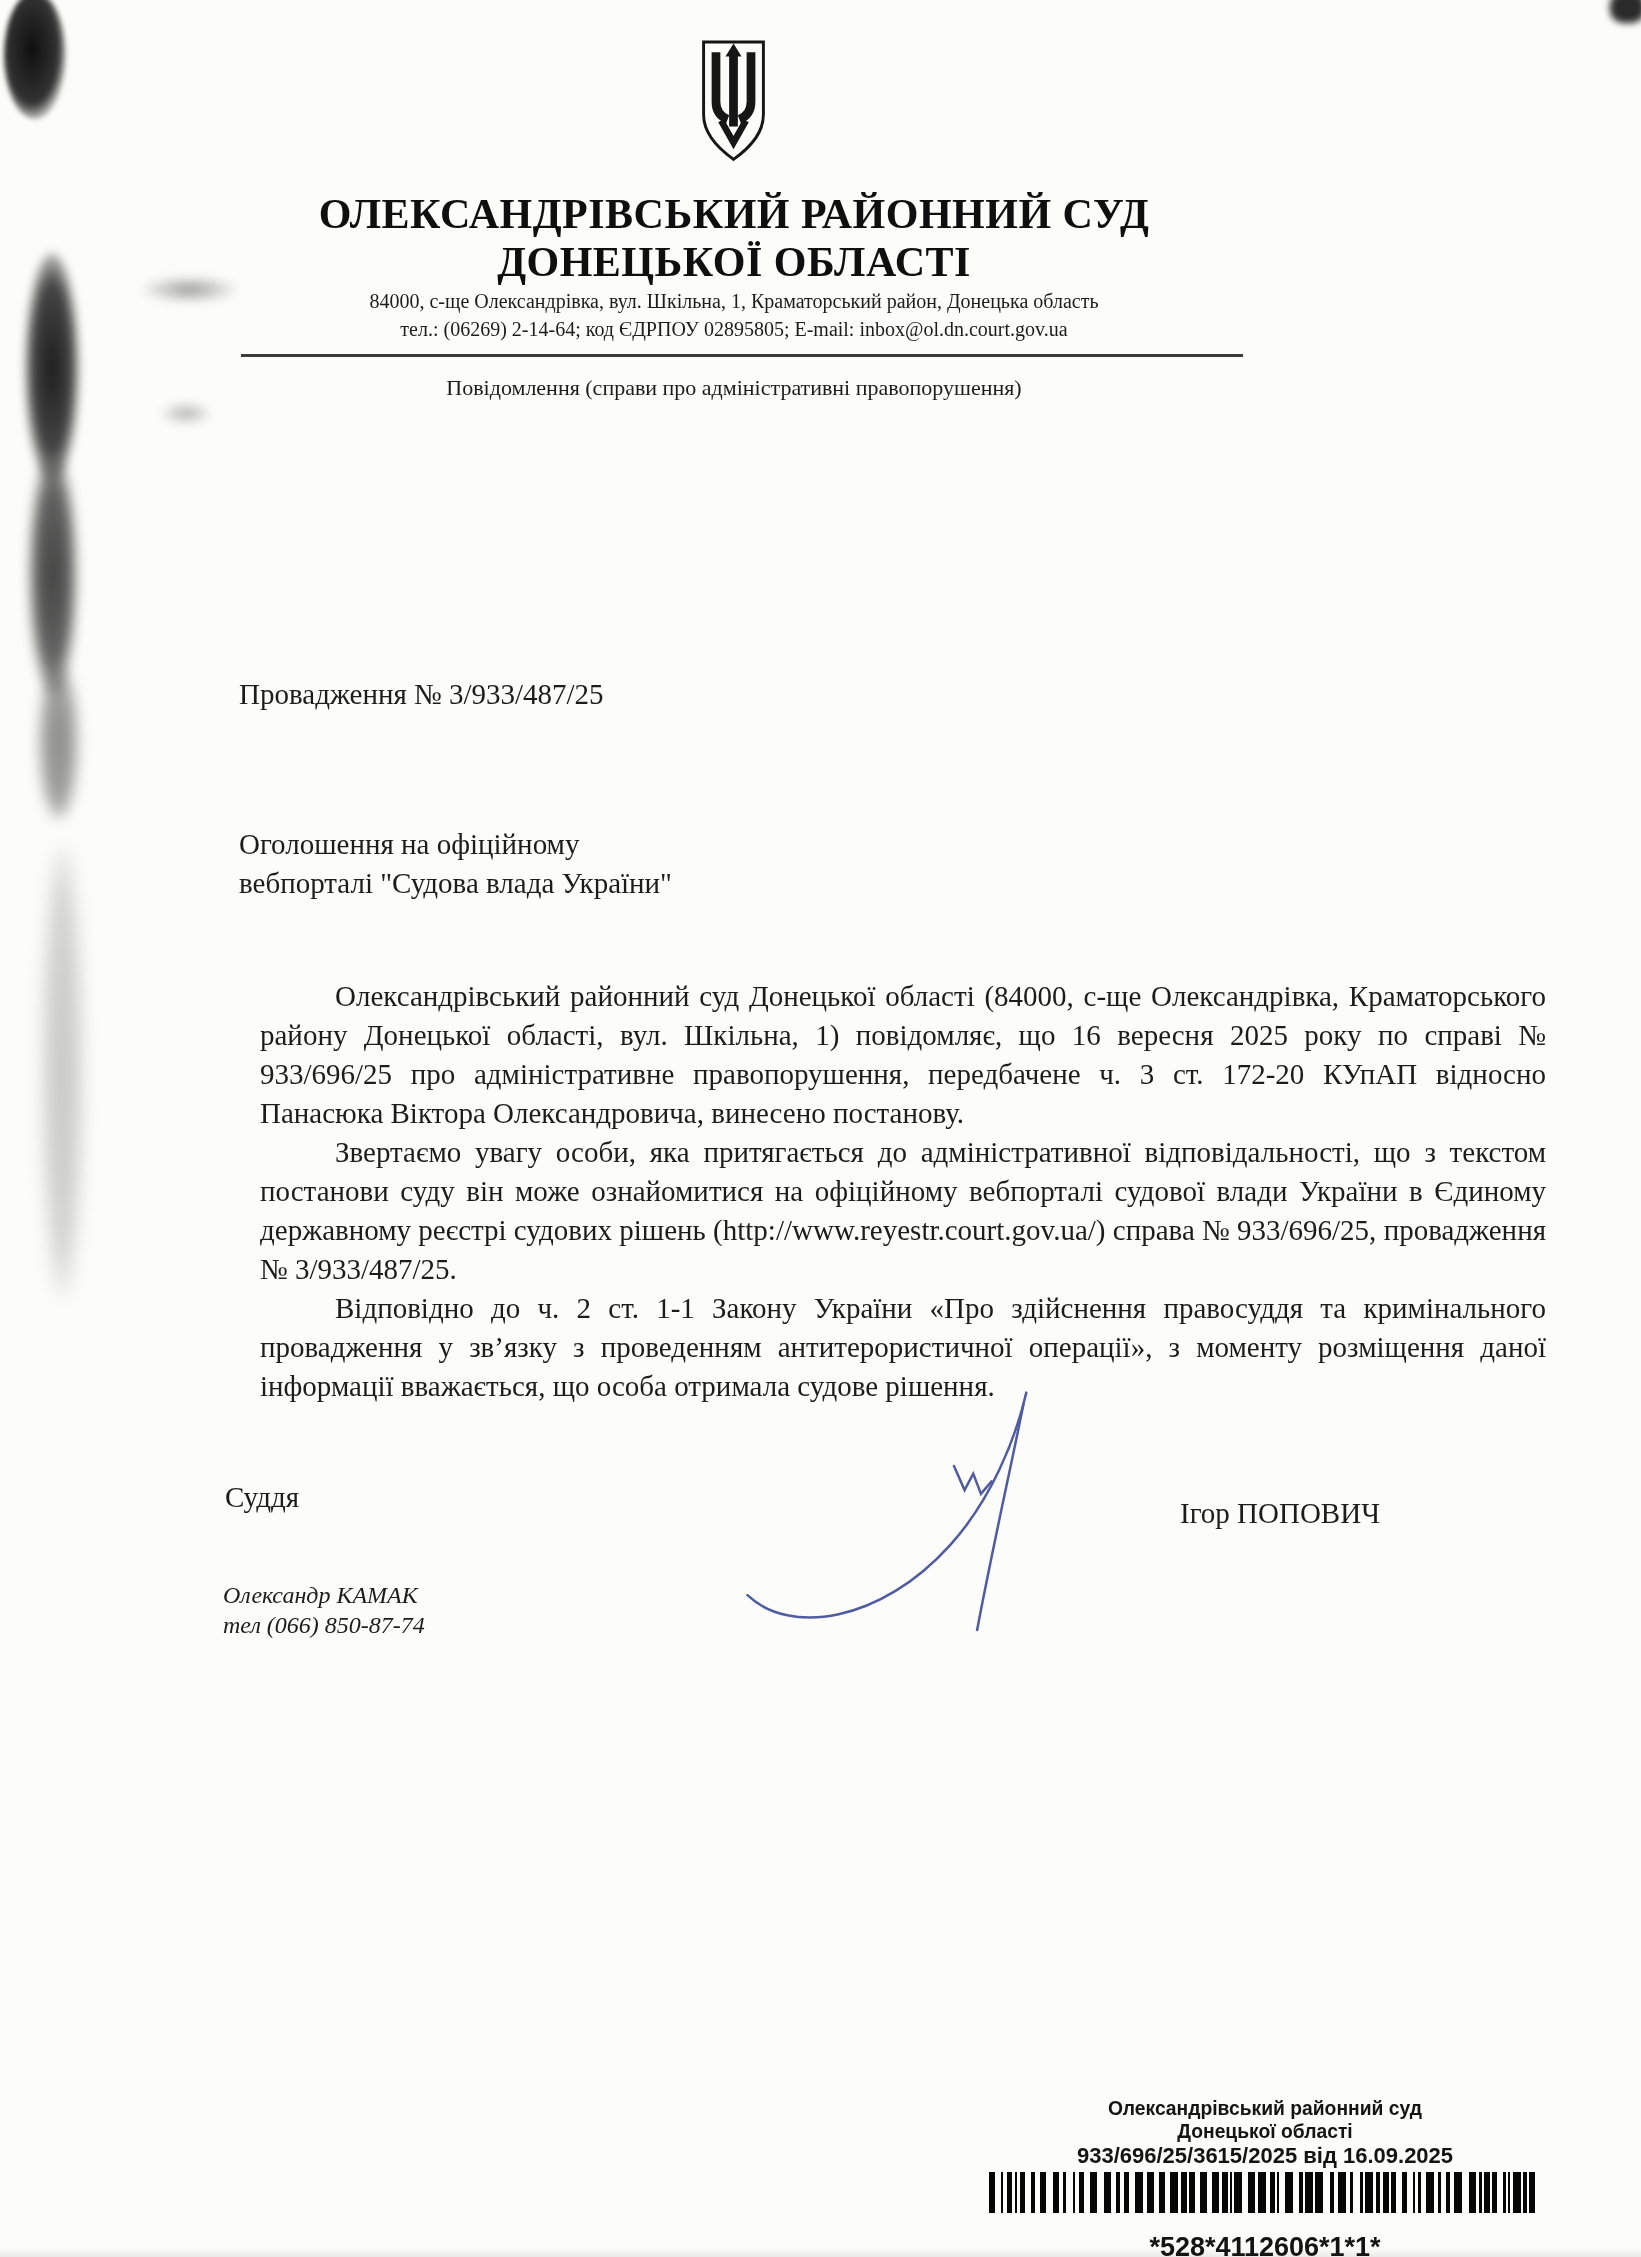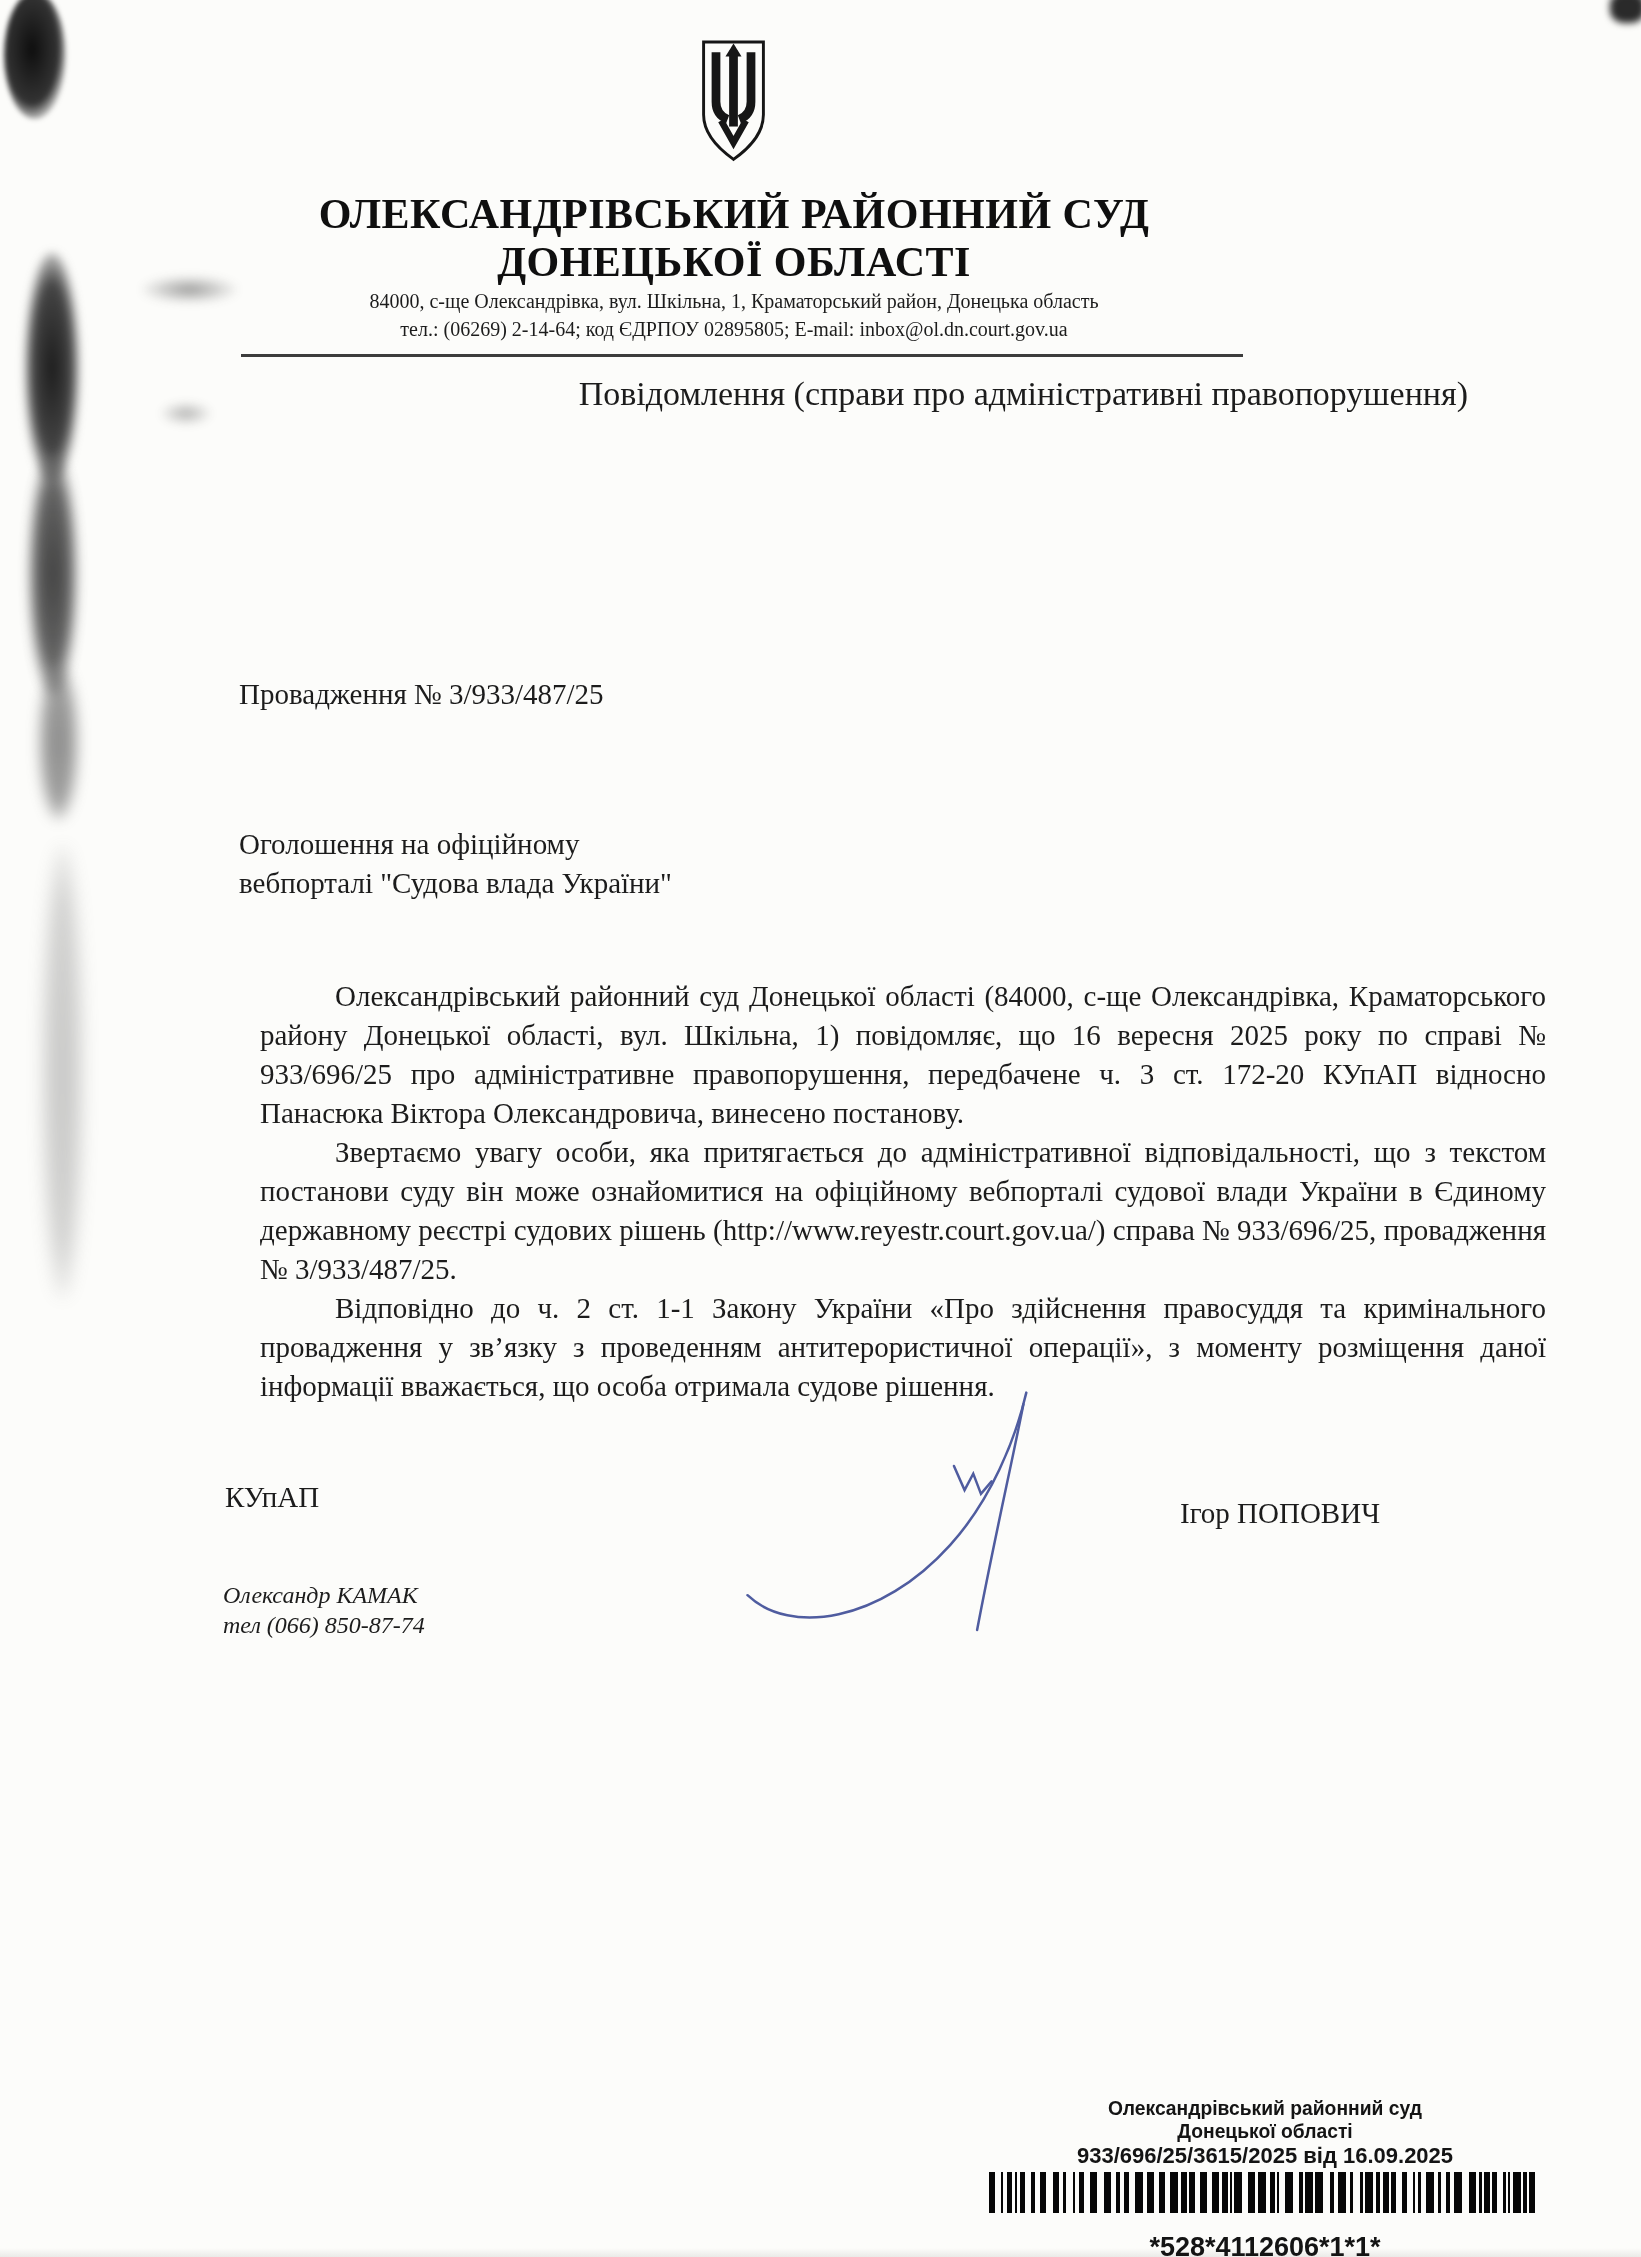--- a/index.html
+++ b/index.html
@@ -5,21 +5,21 @@
   html,body{margin:0;padding:0;background:#ffffff;}
   .page{
     position:relative;width:1641px;height:2257px;background:#fcfcfa;
     overflow:hidden;font-family:"Liberation Serif","DejaVu Serif",serif;color:#1c1c1c;
   }
   .abs{position:absolute;}
   .centerband{left:0;width:1468px;text-align:center;}
   .title{font-weight:bold;font-size:42px;letter-spacing:0.5px;color:#0f0f0f;white-space:nowrap;}
   .addr{font-size:20px;white-space:nowrap;}
   .rule{left:241px;top:354px;width:1002px;height:2.9px;background:#3c3c3c;}
-  .subject{top:375px;font-size:34px;text-align:right;}
+  .subject{top:375px;font-size:22px;}
   .addressee{left:993px;top:493px;width:469px;font-size:29px;line-height:41px;}
   .addressee .just{text-align:justify;text-align-last:justify;}
   .refblock{left:239px;top:674px;font-size:29px;line-height:40px;}
   .announce{left:239px;top:825px;font-size:29px;line-height:39px;}
   .bodytext{left:237px;top:977px;width:1286px;font-size:29px;line-height:39px;text-align:justify;margin-left:23px;}
   .bodytext p{margin:0;text-indent:75px;}
   .sig-role{left:225px;top:1481px;font-size:29px;}
   .sig-name{left:1180px;top:1497px;font-size:29px;}
   .clerk{left:223px;top:1580px;font-size:24px;line-height:30px;font-style:italic;}
   .bcblock{left:985px;top:2097px;width:560px;text-align:center;
@@ -91,21 +91,21 @@
     <div>Оголошення на офіційному</div>
     <div>вебпорталі "Судова влада України"</div>
   </div>
 
   <div class="abs bodytext">
     <p>Олександрівський районний суд Донецької області (84000, с-ще Олександрівка, Краматорського району Донецької області, вул. Шкільна, 1) повідомляє, що 16 вересня 2025 року по справі № 933/696/25 про адміністративне правопорушення, передбачене ч. 3 ст. 172-20 КУпАП відносно Панасюка Віктора Олександровича, винесено постанову.</p>
     <p>Звертаємо увагу особи, яка притягається до адміністративної відповідальності, що з текстом постанови суду він може ознайомитися на офіційному вебпорталі судової влади України в Єдиному державному реєстрі судових рішень (http://www.reyestr.court.gov.ua/) справа № 933/696/25, провадження № 3/933/487/25.</p>
     <p>Відповідно до ч. 2 ст. 1-1 Закону України «Про здійснення правосуддя та кримінального провадження у зв’язку з проведенням антитерористичної операції», з моменту розміщення даної інформації вважається, що особа отримала судове рішення.</p>
   </div>
 
-  <div class="abs sig-role">КУпАП</div>
+  <div class="abs sig-role">Суддя</div>
 
   <svg class="abs" style="left:734px;top:1379px" width="328" height="280" viewBox="0 0 340 290">
     <g fill="none" stroke="#46549b" stroke-width="2.6" stroke-linecap="round" opacity="0.95">
       <path d="M14 224 C 58 266, 152 252, 224 172 C 266 126, 292 62, 303 14"></path>
       <path d="M300 26 C 287 92, 270 165, 252 260"></path>
       <path d="M228 90 l11 25 l9 -17 l8 21 l11 -13"></path>
     </g>
   </svg>
 
   <div class="abs sig-name">Ігор ПОПОВИЧ</div>

